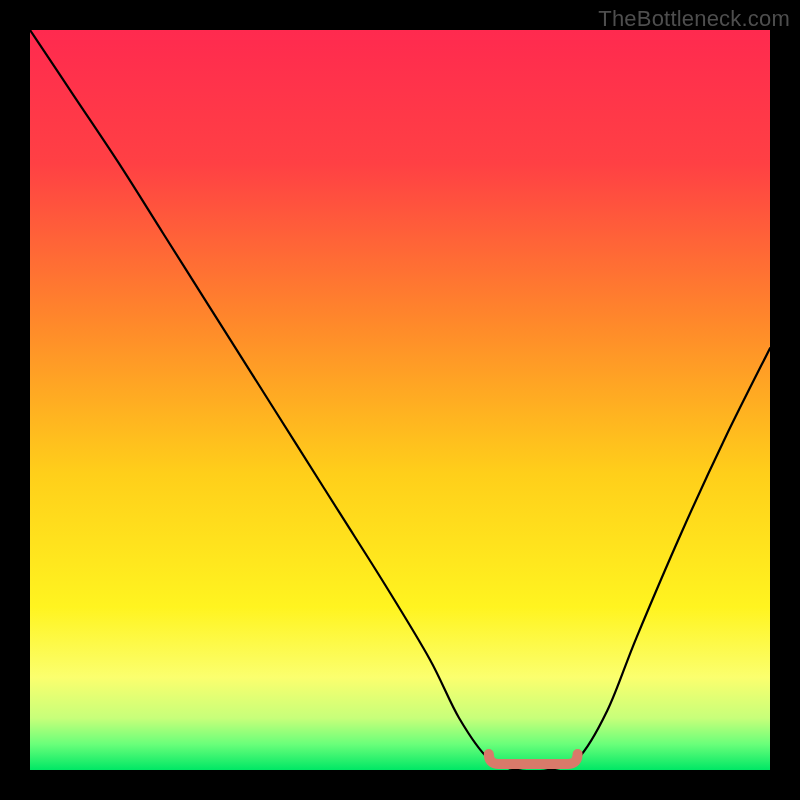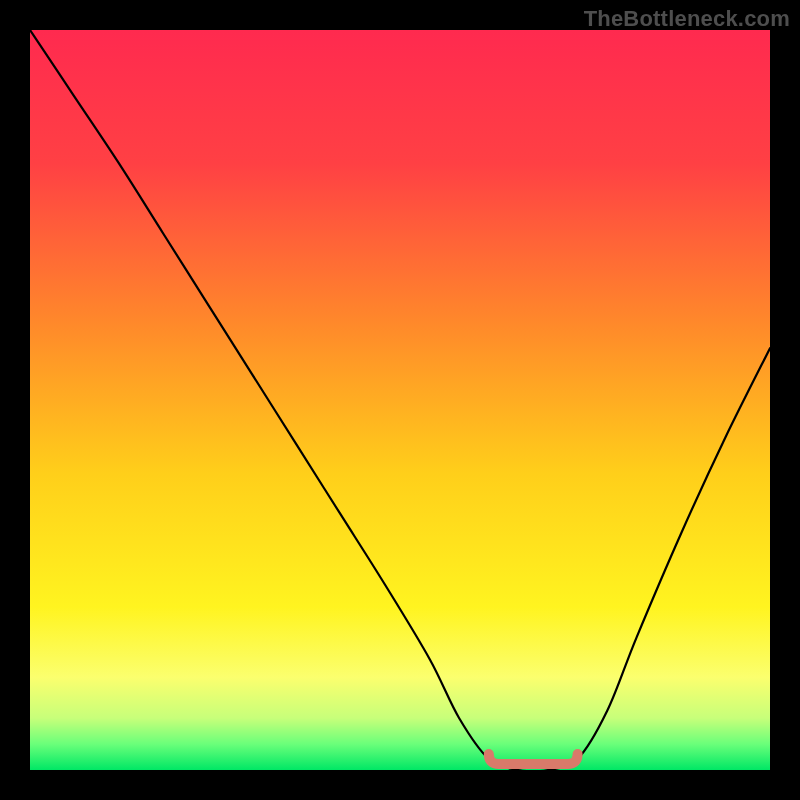--- a/index.html
+++ b/index.html
@@ -16,21 +16,21 @@
     width: 800px;
     height: 800px;
     background: #000;
   }
   .attribution {
     position: absolute;
     top: 6px;
     right: 10px;
     color: #4e4e4e;
     font-size: 22px;
-    font-weight: 700;
+    font-weight: 400;
     letter-spacing: 0.2px;
     z-index: 3;
   }
   svg.plot {
     position: absolute;
     top: 0;
     left: 0;
     z-index: 1;
   }
 </style>

